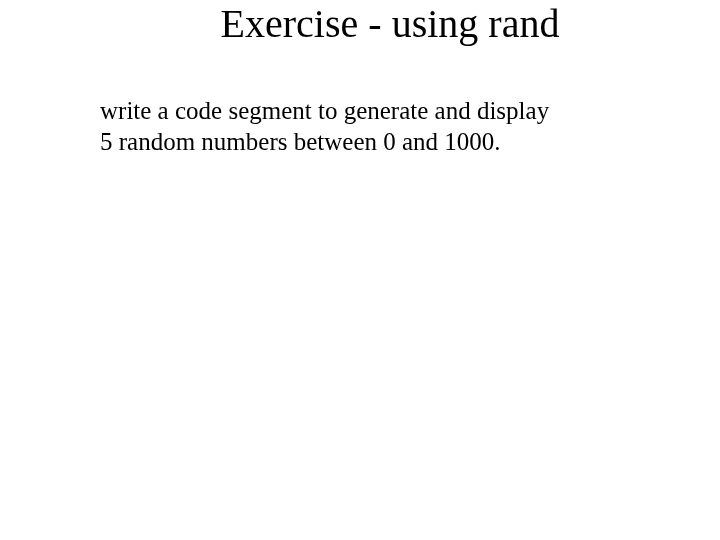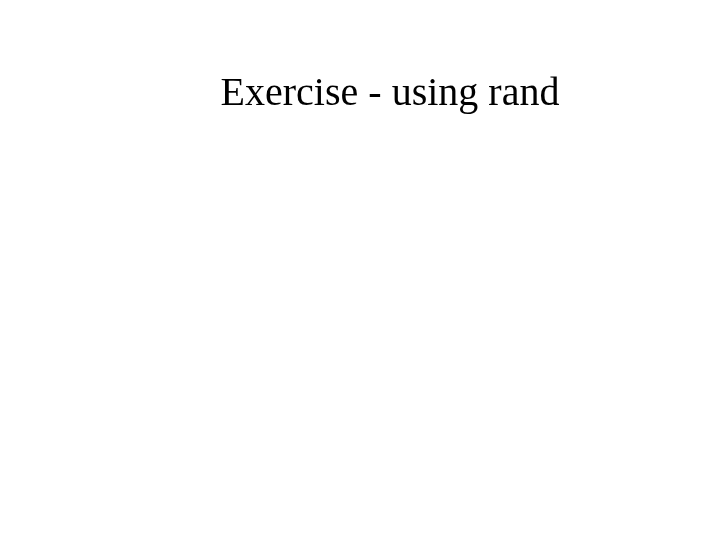--- a/index.html
+++ b/index.html
@@ -17,34 +17,34 @@
     }
     .slide {
       width: 100%;
       height: 100%;
       padding: 0;
     }
     .title {
       font-size: 40px;
       font-weight: normal;
       text-align: center;
-      padding-top: 68px;
       padding-left: 60px;
     }
     .body-text {
       padding-left: 100px;
       padding-right: 160px;
       padding-top: 48px;
     }
     .paragraph {
       font-size: 25px;
       line-height: 1.25;
       margin-bottom: 32px;
     }
   </style>
 </head>
 <body>
 
 <div class="slide">
   <h1 class="title">Exercise - using rand</h1>
   <div class="body-text">
+    <p class="paragraph">write a code segment to generate  and display 5 random numbers between 0 and 1000.</p>
   </div>
 </div>
 
 </body></html>

